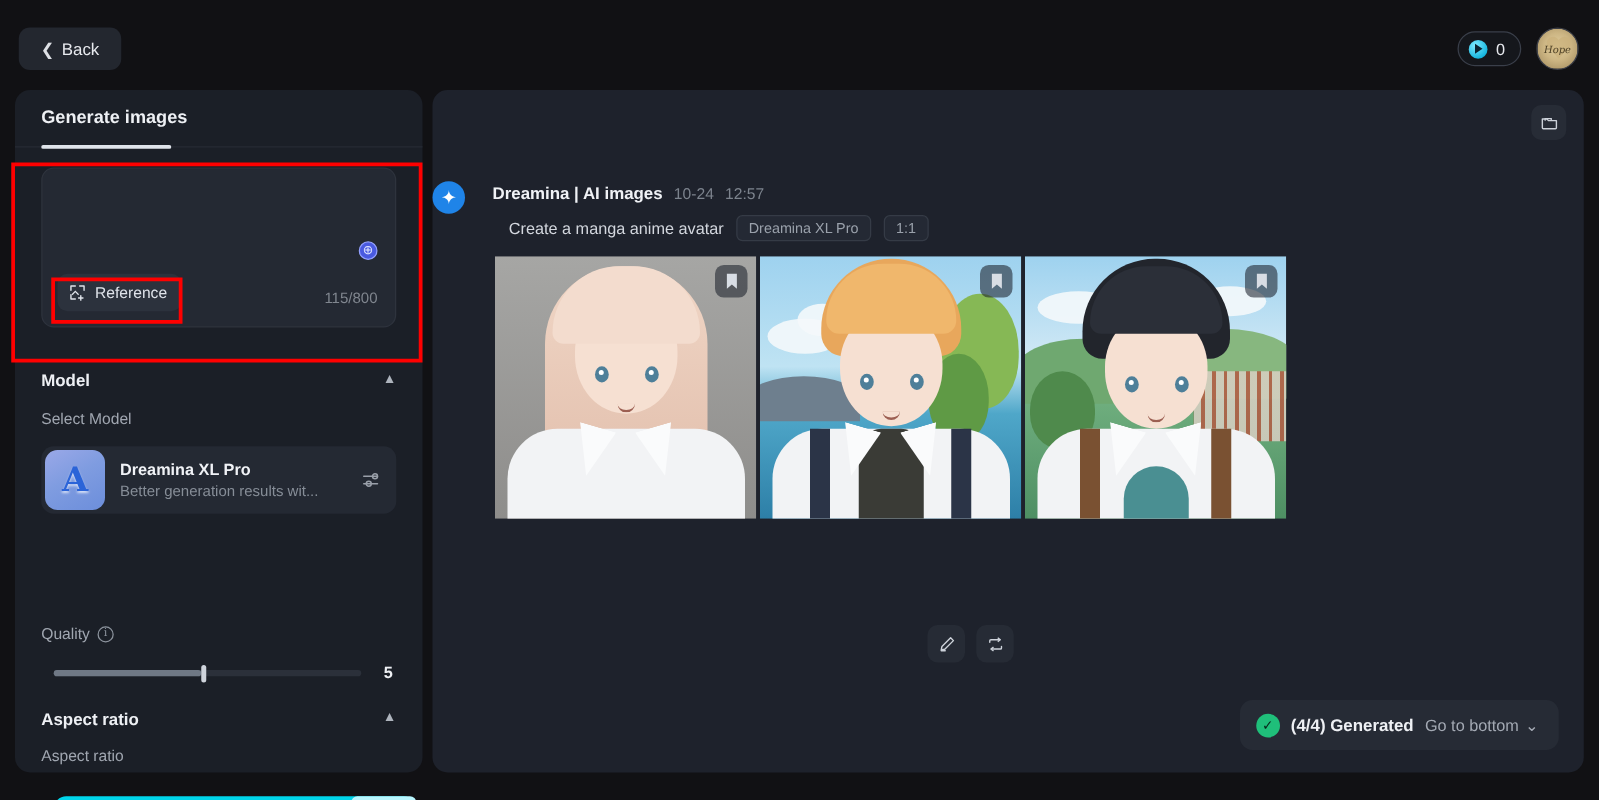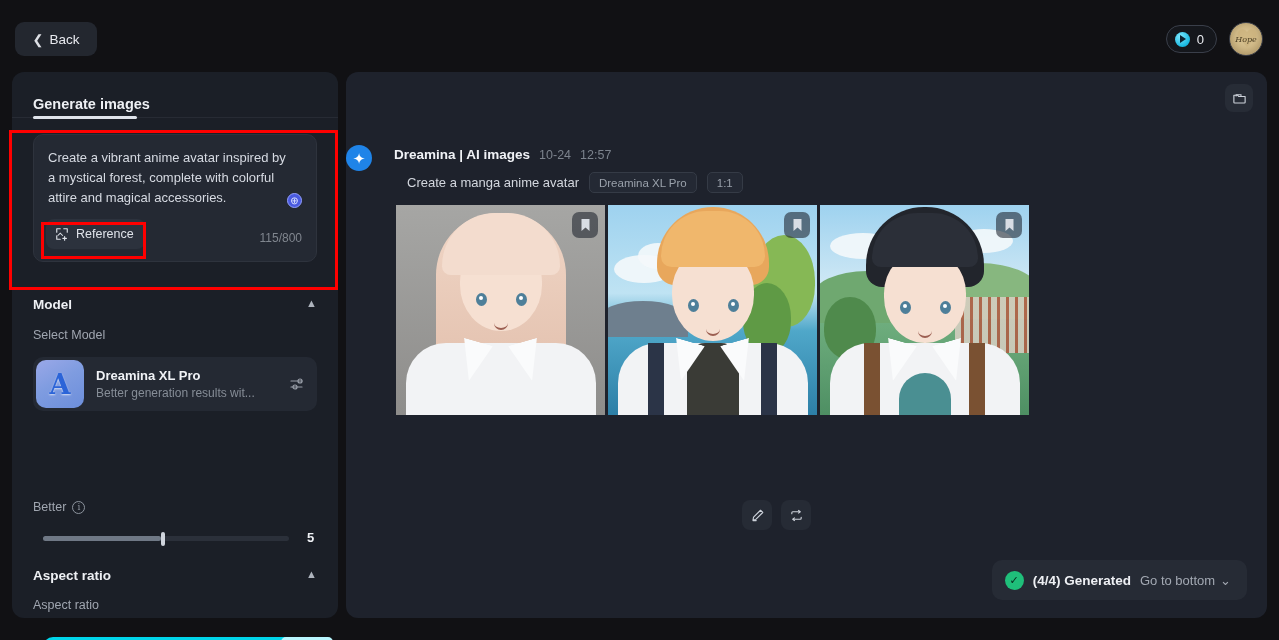--- a/index.html
+++ b/index.html
@@ -57,21 +57,21 @@
   }
 
   
   .left-panel {
     position: absolute; left: 12px; top: 72px;
     width: 326px; height: 546px;
     background: #1b1f27; border-radius: 12px;
   }
   .tabrow { position: relative; height: 46px; border-bottom: 1px solid #272b34; }
   .tab {
-    position: absolute; left: 21px; top: 24px;
+    position: absolute; left: 21px; top: 14px;
     font-size: 14.5px; font-weight: bold; color: #eef0f4; cursor: pointer;
   }
   .tab-underline {
     position: absolute; left: 21px; top: 44px; width: 104px; height: 2.5px;
     background: #dfe3ea; border-radius: 2px;
   }
 
   .prompt-card {
     position: absolute; left: 21px; top: 62px;
     width: 284px; height: 128px;
@@ -254,21 +254,20 @@
     </div>
   </div>
 
   <div class="left-panel">
     <div class="tabrow">
       <div class="tab">Generate images</div>
       <div class="tab-underline"></div>
     </div>
 
     <div class="prompt-card">
-      <div class="prompt-text">Create a vibrant anime avatar inspired by a mystical forest, complete with colorful attire and magical accessories.</div>
       <div class="globe-icon">⊕</div>
       <div class="ref-btn">
         <svg width="14" height="14" viewBox="0 0 16 16">
           <path d="M2 2h4M2 2v4M14 2h-4M14 2v4M2 14h4M2 14v-4" stroke="#dfe3ea" stroke-width="1.3" fill="none" stroke-linecap="round"></path>
           <path d="M3 10l3-3 3 3" stroke="#dfe3ea" stroke-width="1.2" fill="none"></path>
           <path d="M11 11v4M9 13h4" stroke="#dfe3ea" stroke-width="1.3" stroke-linecap="round"></path>
         </svg>
         <span>Reference</span>
       </div>
       <div class="count">115/800</div>
@@ -287,21 +286,21 @@
         <div class="model-desc">Better generation results wit...</div>
       </div>
       <svg class="slider-icon" viewBox="0 0 18 18">
         <path d="M2 6h11M2 12h11" stroke="#b7bdc7" stroke-width="1.2" stroke-linecap="round"></path>
         <circle cx="11" cy="6" r="2" fill="none" stroke="#b7bdc7" stroke-width="1.2"></circle>
         <circle cx="6" cy="12" r="2" fill="none" stroke="#b7bdc7" stroke-width="1.2"></circle>
       </svg>
     </div>
 
     <div class="quality-row">
-      <span class="sublabel" style="position:static">Better</span>
+      <span class="sublabel" style="position:static">Quality</span>
       <span class="info-circle">i</span>
     </div>
     <div class="slider-wrap">
       <div class="slider-track"></div>
       <div class="slider-fill"></div>
       <div class="slider-thumb"></div>
     </div>
     <div class="slider-val">5</div>
 
     <div class="section-head" style="top:493px">

